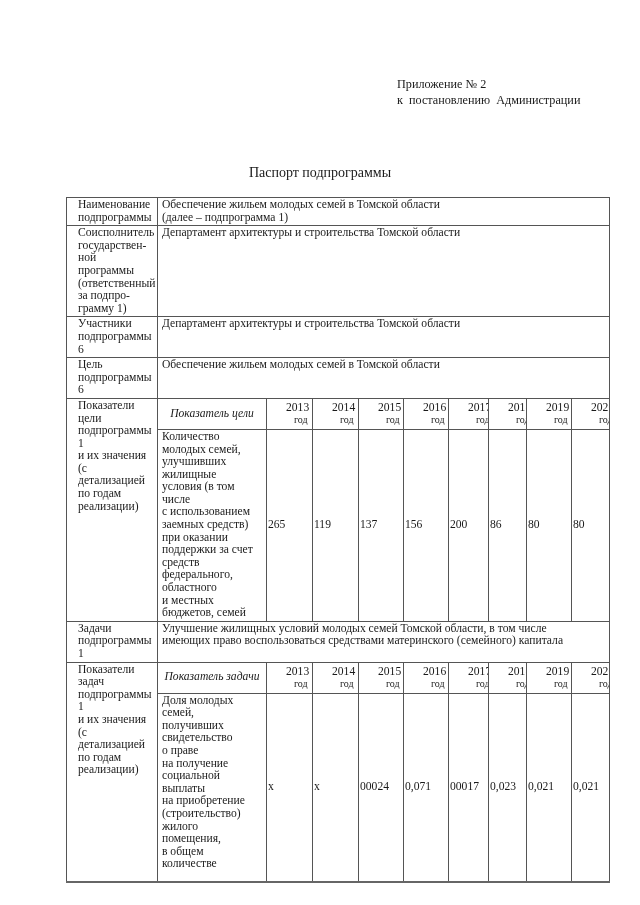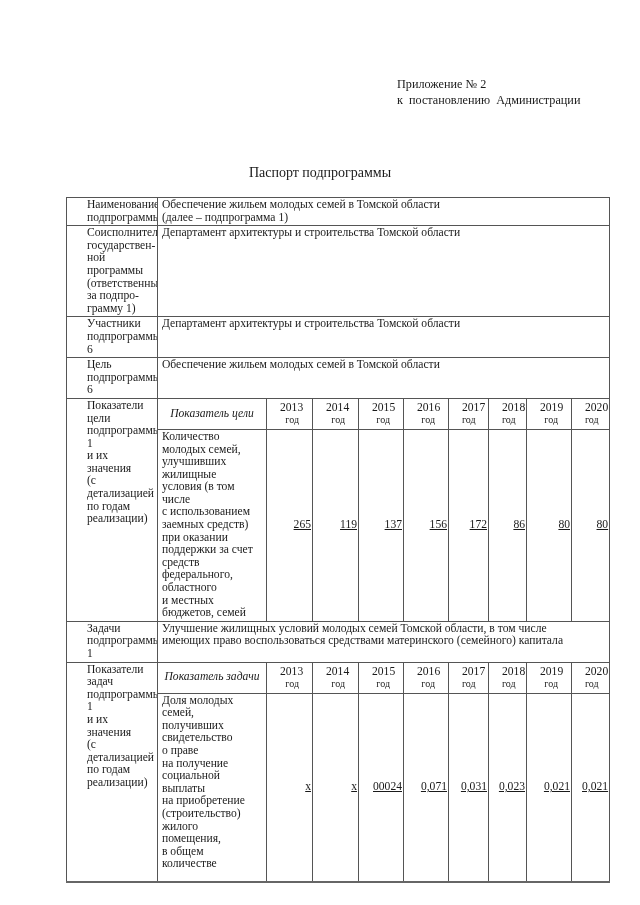--- a/index.html
+++ b/index.html
@@ -14,26 +14,26 @@
   .title {
     position: absolute; left: 0; width: 640px; top: 165px; text-align: center; font-size: 14px;
   }
   table.passport {
     position: absolute; left: 66px; top: 197px; width: 543px;
     border-collapse: collapse; table-layout: fixed; font-size: 11.6px; line-height: 12.6px;
   }
   table.passport td {
     border: 1px solid #555; padding: 1px 4px 1px 4px; vertical-align: top; overflow: hidden;
   }
-  table.passport td.lbl { padding-left: 20px; margin-left: 9px; }
-  td.hdr-cell { text-align: right; vertical-align: middle !important; padding: 0 13px !important; }
+  table.passport td.lbl { padding-left: 11px; margin-left: 9px; }
+  td.hdr-cell { text-align: right; vertical-align: middle !important; padding: 0 19px !important; }
   td.hdr-name { text-align: center; vertical-align: middle !important; font-style: italic; }
-  td.val { text-align: right; vertical-align: middle !important; padding: 0 1px !important; text-decoration: underline; }
+  td.val { text-align: left; vertical-align: middle !important; padding: 0 1px !important; }
   .yr { display: block; font-size: 11.6px; line-height: 13px; }
-  .god { display: block; font-size: 10px; line-height: 12px; }
+  .god { display: block; font-size: 10px; line-height: 12px; margin-left: 8px; }
   .ml { white-space: pre-line; }
   .outer-bottom { border-bottom: 2px solid #666 !important; }
 </style>
 </head>
 <body>
 
 <div class="annex">
   <div>Приложение № 2</div>
   <div>к  постановлению  Администрации</div>
 </div>
@@ -139,21 +139,21 @@
 поддержки за счет
 средств
 федерального,
 областного
 и местных
 бюджетов, семей</td>
     <td class="val">265</td>
     <td class="val">119</td>
     <td class="val">137</td>
     <td class="val">156</td>
-    <td class="val">172</td>
+    <td class="val">200</td>
     <td class="val">86</td>
     <td class="val">80</td>
     <td class="val">80</td>
   </tr>
 
   <tr style="height:39px">
     <td class="lbl ml">Задачи
 подпрограммы 1</td>
     <td colspan="9" class="ml">Улучшение жилищных условий молодых семей Томской области, в том числе
 имеющих право воспользоваться средствами материнского (семейного) капитала</td>
@@ -213,19 +213,19 @@
 на приобретение
 (строительство)
 жилого
 помещения,
 в общем
 количестве</td>
     <td class="val outer-bottom">x</td>
     <td class="val outer-bottom">x</td>
     <td class="val outer-bottom">00024</td>
     <td class="val outer-bottom">0,071</td>
-    <td class="val outer-bottom">0,031</td>
+    <td class="val outer-bottom">00017</td>
     <td class="val outer-bottom">0,023</td>
     <td class="val outer-bottom">0,021</td>
     <td class="val outer-bottom">0,021</td>
   </tr>
 </tbody>
   </table>
 
 </body></html>

